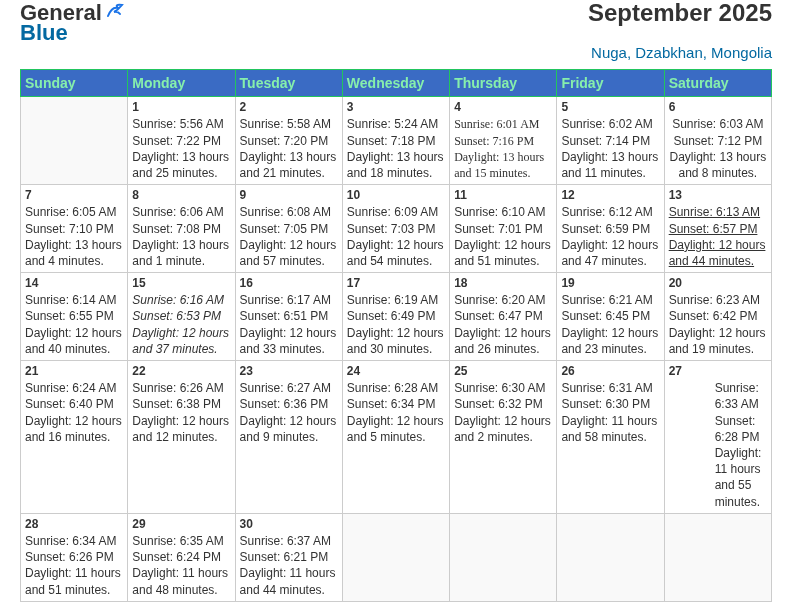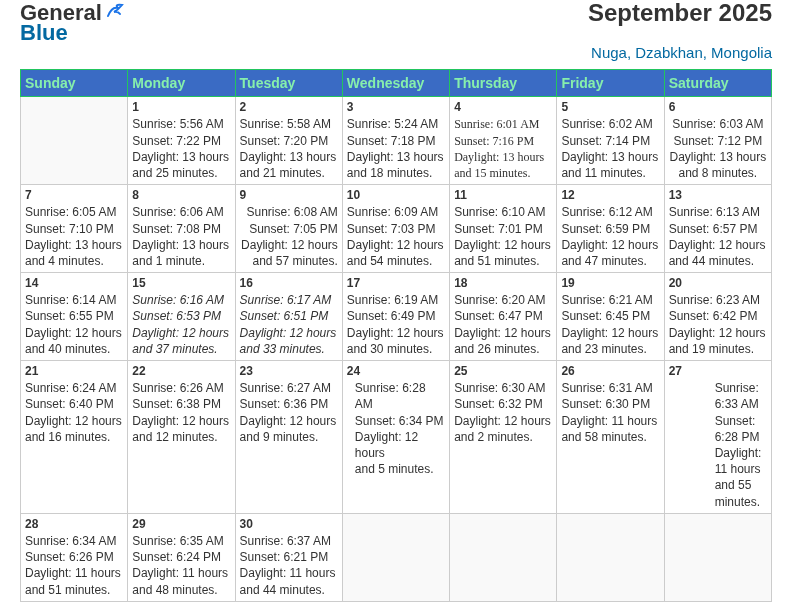--- a/index.html
+++ b/index.html
@@ -170,21 +170,21 @@
           </td>
           <td>
             <span class="day-num">8</span>
             <div class="day-info" style="white-space: pre-line;">Sunrise: 6:06 AM
 Sunset: 7:08 PM
 Daylight: 13 hours
 and 1 minute.</div>
           </td>
           <td>
             <span class="day-num">9</span>
-            <div class="day-info" style="white-space: pre-line; text-align: right;">Sunrise: 6:08 AM
+            <div class="day-info" style="white-space: pre-line;">Sunrise: 6:08 AM
 Sunset: 7:05 PM
 Daylight: 12 hours
 and 57 minutes.</div>
           </td>
           <td>
             <span class="day-num">10</span>
             <div class="day-info" style="white-space: pre-line;">Sunrise: 6:09 AM
 Sunset: 7:03 PM
 Daylight: 12 hours
 and 54 minutes.</div>
@@ -198,21 +198,21 @@
           </td>
           <td>
             <span class="day-num">12</span>
             <div class="day-info" style="white-space: pre-line;">Sunrise: 6:12 AM
 Sunset: 6:59 PM
 Daylight: 12 hours
 and 47 minutes.</div>
           </td>
           <td>
             <span class="day-num">13</span>
-            <div class="day-info" style="white-space: pre-line;">Sunrise: 6:13 AM
+            <div class="day-info" style="white-space: pre-line; text-decoration: underline;">Sunrise: 6:13 AM
 Sunset: 6:57 PM
 Daylight: 12 hours
 and 44 minutes.</div>
           </td>
         </tr>
         <tr>
           <td>
             <span class="day-num">14</span>
             <div class="day-info" style="white-space: pre-line;">Sunrise: 6:14 AM
 Sunset: 6:55 PM
@@ -221,21 +221,21 @@
           </td>
           <td>
             <span class="day-num">15</span>
             <div class="day-info" style="white-space: pre-line; font-style: italic;">Sunrise: 6:16 AM
 Sunset: 6:53 PM
 Daylight: 12 hours
 and 37 minutes.</div>
           </td>
           <td>
             <span class="day-num">16</span>
-            <div class="day-info" style="white-space: pre-line; font-style: italic;">Sunrise: 6:17 AM
+            <div class="day-info" style="white-space: pre-line;">Sunrise: 6:17 AM
 Sunset: 6:51 PM
 Daylight: 12 hours
 and 33 minutes.</div>
           </td>
           <td>
             <span class="day-num">17</span>
             <div class="day-info" style="white-space: pre-line;">Sunrise: 6:19 AM
 Sunset: 6:49 PM
 Daylight: 12 hours
 and 30 minutes.</div>
@@ -279,21 +279,21 @@
           </td>
           <td>
             <span class="day-num">23</span>
             <div class="day-info" style="white-space: pre-line;">Sunrise: 6:27 AM
 Sunset: 6:36 PM
 Daylight: 12 hours
 and 9 minutes.</div>
           </td>
           <td>
             <span class="day-num">24</span>
-            <div class="day-info" style="white-space: pre-line; margin-left: 8px;">Sunrise: 6:28 AM
+            <div class="day-info" style="white-space: pre-line;">Sunrise: 6:28 AM
 Sunset: 6:34 PM
 Daylight: 12 hours
 and 5 minutes.</div>
           </td>
           <td>
             <span class="day-num">25</span>
             <div class="day-info" style="white-space: pre-line;">Sunrise: 6:30 AM
 Sunset: 6:32 PM
 Daylight: 12 hours
 and 2 minutes.</div>

